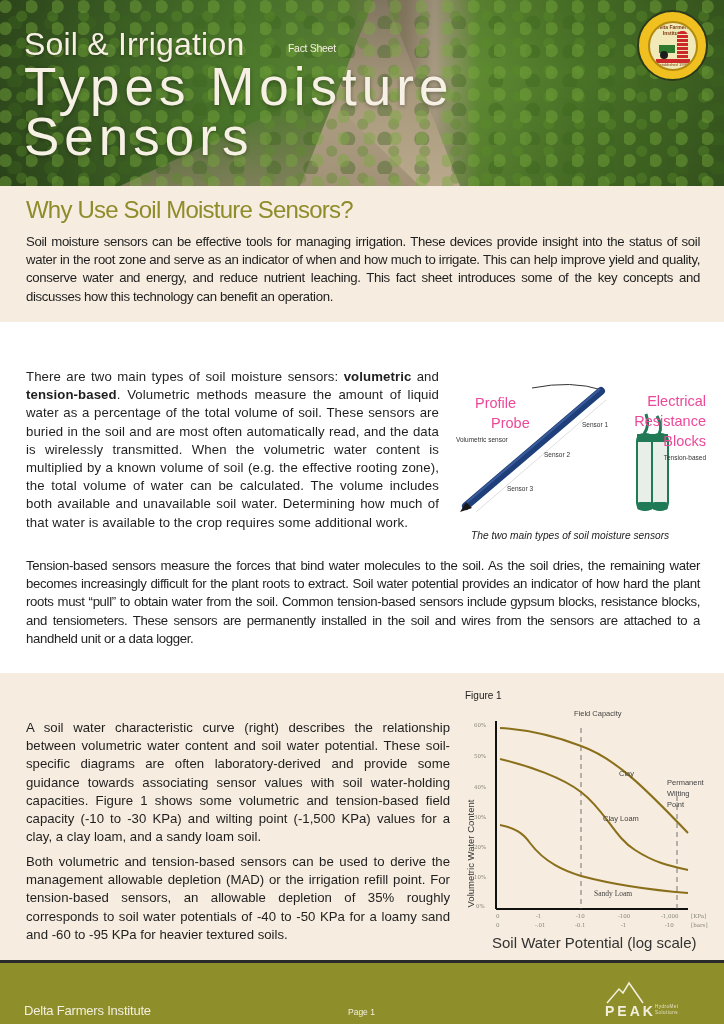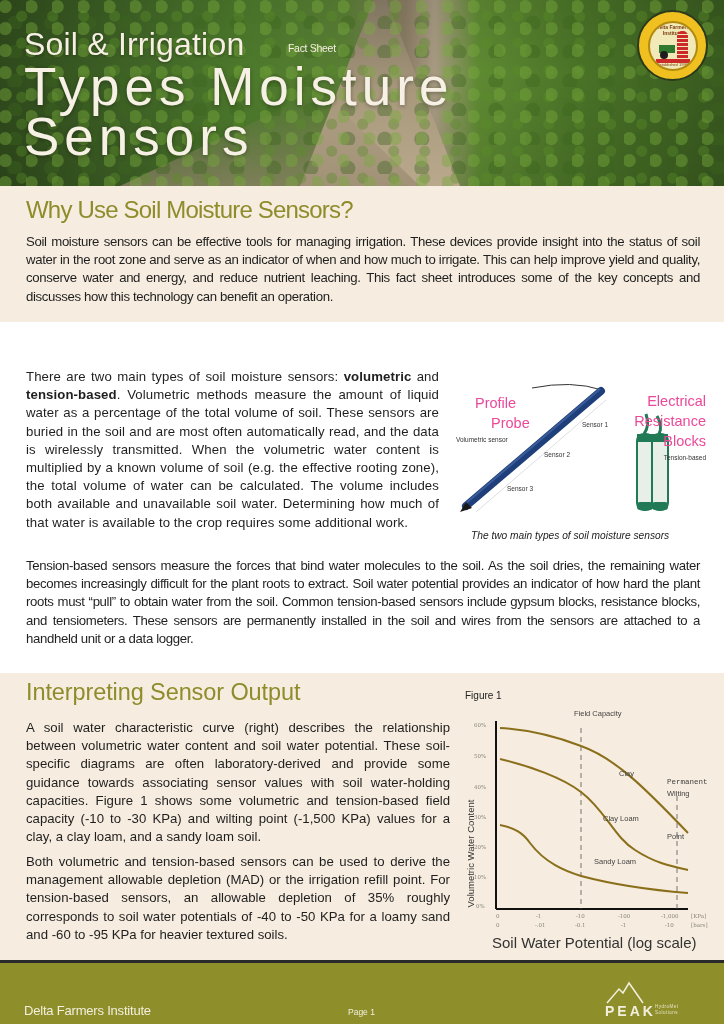--- a/index.html
+++ b/index.html
@@ -160,21 +160,20 @@
   <div class="sm" style="left:92px; top:79px;">Sensor 2</div>
   <div class="sm" style="left:55px; top:113px;">Sensor 3</div>
   <div class="lbl" style="right:18px; top:20px; text-align:right;">Electrical</div>
   <div class="lbl" style="right:18px; top:40px; text-align:right;">Resistance</div>
   <div class="lbl" style="right:18px; top:60px; text-align:right;">Blocks</div>
   <div class="sm" style="right:18px; top:82px;">Tension-based</div>
   <div class="caption">The two main types of soil moisture sensors</div>
 </div>
 
 <div class="section sec-interp">
-  <h2 class="h2" style="top:6px;">Interpreting Sensor Output</h2>
   <p class="body-text" style="top:46px; width:424px;">A soil water characteristic curve (right) describes the relationship between volumetric water content and soil water potential. These soil-specific diagrams are often laboratory-derived and provide some guidance towards associating sensor values with soil water-holding capacities. Figure 1 shows some volumetric and tension-based field capacity (-10 to -30 KPa) and wilting point (-1,500 KPa) values for a clay, a clay loam, and a sandy loam soil.</p>
   <p class="body-text" style="top:180px; width:424px;">Both volumetric and tension-based sensors can be used to derive the management allowable depletion (MAD) or the irrigation refill point. For tension-based sensors, an allowable depletion of 35% roughly corresponds to soil water potentials of -40 to -50 KPa for a loamy sand and -60 to -95 KPa for heavier textured soils.</p>
 </div>
 
 <div class="chart">
   <div class="fig-title">Figure 1</div>
   <div class="ylabel">Volumetric Water Content</div>
   <svg width="269" height="268" style="position:absolute;left:0;top:0;">
 
     <line x1="41" y1="33" x2="41" y2="221" stroke="#111" stroke-width="2"></line>
@@ -206,24 +205,24 @@
   <div class="tick" style="left:41px; top:234px;">0</div>
   <div class="tick" style="left:80px; top:234px;">-.01</div>
   <div class="tick" style="left:120px; top:234px;">-0.1</div>
   <div class="tick" style="left:166px; top:234px;">-1</div>
   <div class="tick" style="left:210px; top:234px;">-10</div>
   <div class="tick" style="left:236px; top:234px;">[bars]</div>
 
   <div class="note" style="left:119px; top:20px;"><span>Field Capacity</span></div>
   <div class="note" style="left:164px; top:80px;text-align:right;">Clay</div>
   <div class="note" style="left:148px; top:125px;">Clay Loam</div>
-  <div class="note" style="left:139px; top:168px;">Sandy Loam</div>
-  <div class="note" style="left:212px; top:89px;font-family:Liberation Mono, monospace;">Permanent</div>
+  <div class="note" style="left:139px; top:200px;font-family:Liberation Serif, serif;">Sandy Loam</div>
+  <div class="note" style="left:212px; top:89px;">Permanent</div>
   <div class="note" style="left:212px; top:100px;">Wilting</div>
-  <div class="note" style="left:212px; top:111px;margin-top:32px;">Point</div>
+  <div class="note" style="left:212px; top:111px;">Point</div>
   <div class="xlabel">Soil Water Potential (log scale)</div>
 </div>
 
 <div class="footer">
   <div class="org">Delta Farmers Institute</div>
   <div class="page">Page 1</div>
   <svg class="mountain" viewBox="0 0 40 24">
     <path d="M2 22 L14 8 L18 12 L24 2 L38 22" stroke="#f3efdd" stroke-width="1.5" fill="none"></path>
   </svg>
   <div class="peak">PEAK</div>

